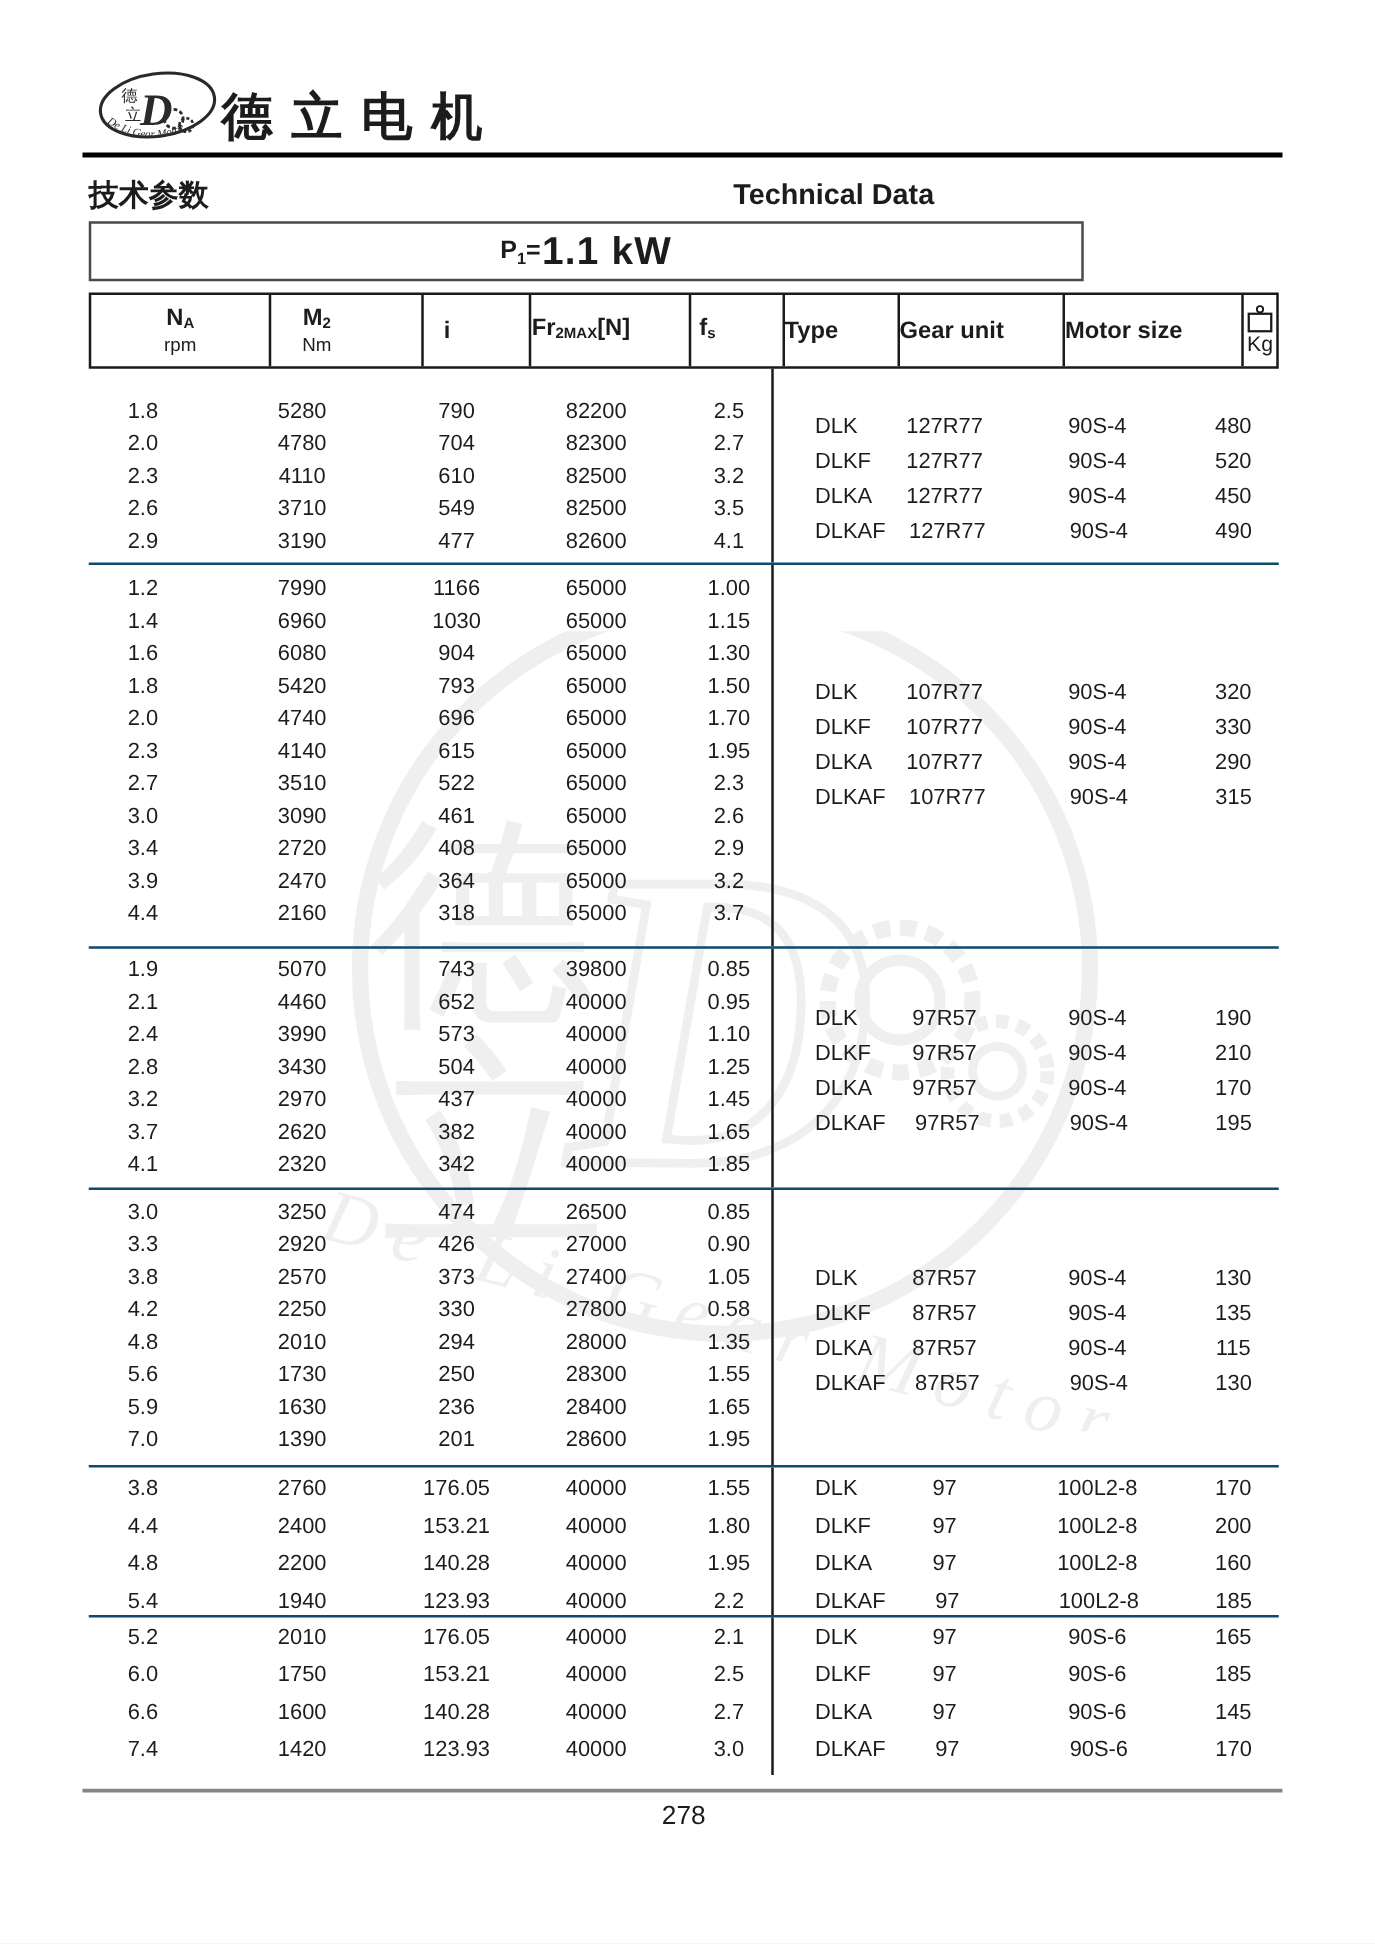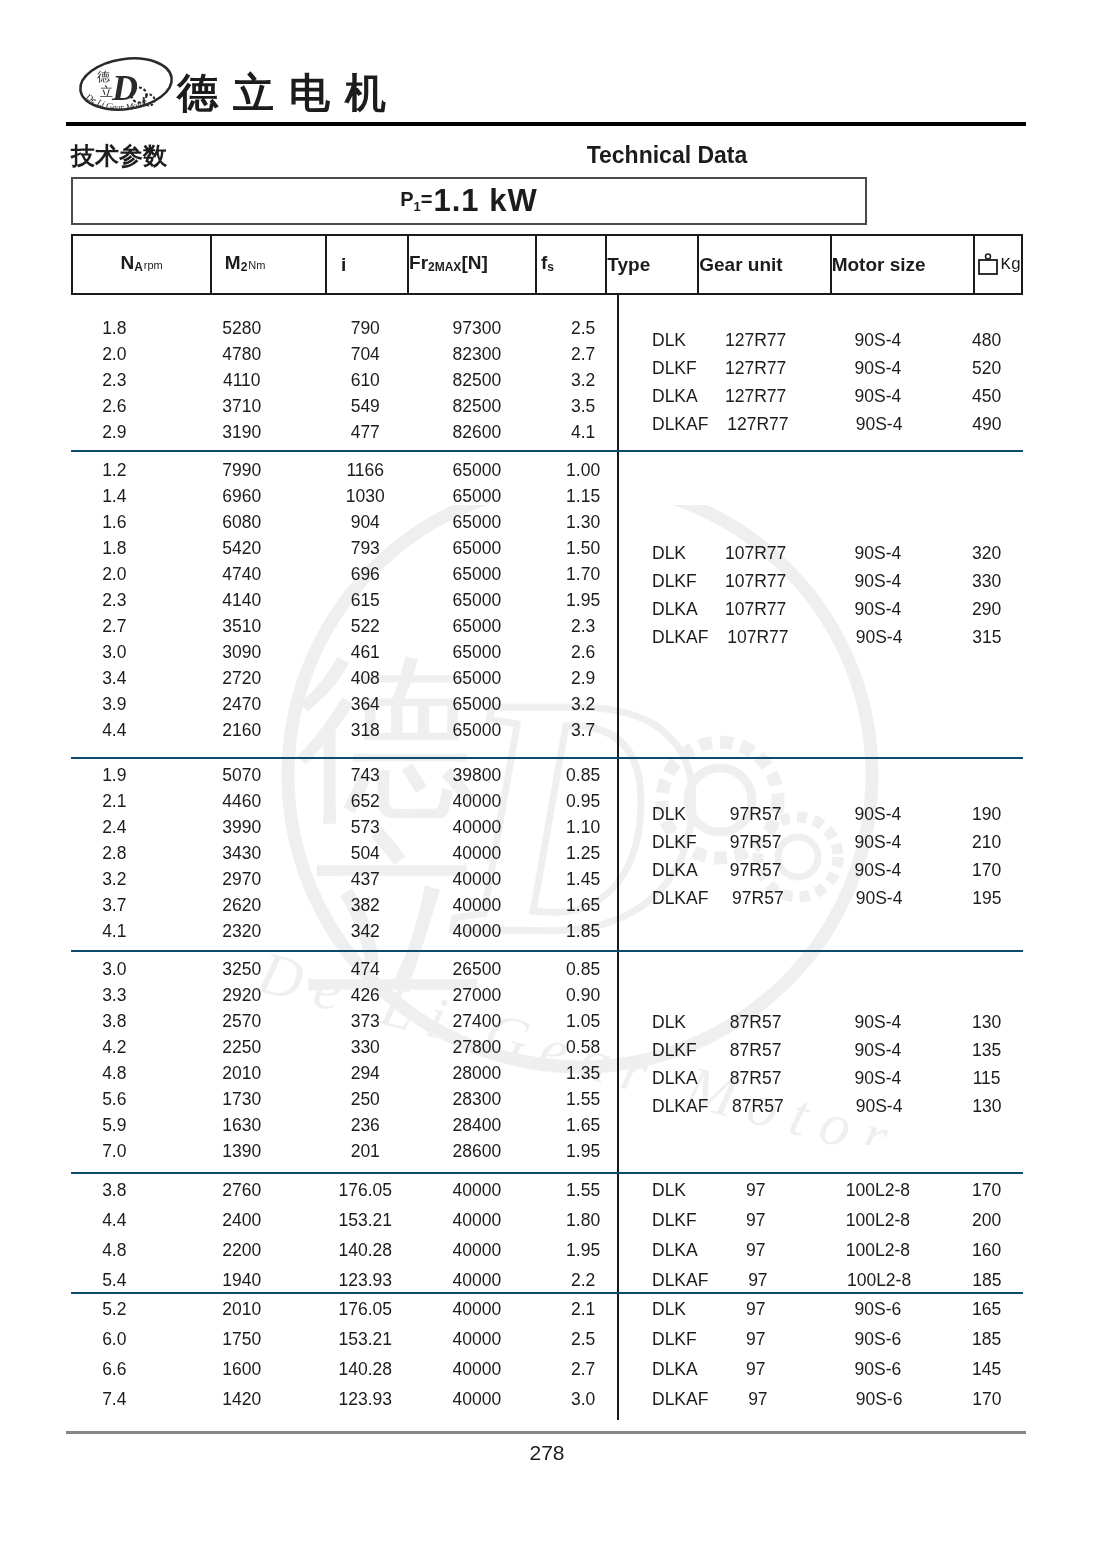--- a/index.html
+++ b/index.html
@@ -19,27 +19,27 @@
   .power-box{position:absolute;left:71px;top:177px;width:796px;height:48px;border:2px solid #4a4a4a;
              box-sizing:border-box;display:flex;align-items:center;justify-content:center;gap:1px;}
   .p-small{font-weight:bold;font-size:20px;}
   .p-small sub{font-size:13px;font-weight:bold;}
   .p-big{font-weight:bold;font-size:31px;letter-spacing:1px;}
 
   
   .thead{position:absolute;left:71px;top:234px;width:952px;height:61px;border:2.5px solid #1a1a1a;
          box-sizing:border-box;display:grid;
          grid-template-columns:110fr 140fr 100fr 110fr 86fr 87fr 100fr 145fr 73fr;}
-  .th{border-left:2px solid #1a1a1a;display:flex;flex-direction:row;align-items:center;
+  .th{border-left:2px solid #1a1a1a;display:flex;flex-direction:column;align-items:center;
       justify-content:center;gap:1px;margin-left:47px;}
   .th:first-child{border-left:none;}
   .h1{font-size:19px;font-weight:bold;line-height:20px;white-space:nowrap;}
   .h1 sub{font-size:12px;vertical-align:-2px;}
-  .h2{font-size:11px;line-height:16px;}
-  .th-kg{gap:0;font-family:Liberation Mono, monospace;}
+  .h2{font-size:15px;line-height:16px;}
+  .th-kg{gap:0;}
   .th-kg .h2kg{font-size:17px;line-height:18px;}
 
   
   .tbody{position:absolute;left:71px;top:295px;width:952px;}
   .block{position:relative;display:flex;box-sizing:border-box;}
   .block:not(:first-child){border-top:2px solid #0c4a6e;}
   .block-1{height:155px;} .block-2{height:307px;} .block-3{height:193px;}
   .block-4{height:222px;} .block-5{height:120px;} .block-6{height:128px;}
   .bleft{width:546px;box-sizing:border-box;}
   .bright{flex:1;border-left:2px solid #1a1a1a;box-sizing:border-box;}
@@ -139,21 +139,21 @@
     </div>
   </div>
 
   <div class="tbody">
       <section class="block block-1">
         <div class="bleft">
           <div class="drow">
             <span class="c col-na">1.8</span>
             <span class="c col-m2">5280</span>
             <span class="c col-i">790</span>
-            <span class="c col-fr">97300</span>
+            <span class="c col-fr">82200</span>
             <span class="c col-fs">2.5</span>
           </div>
           <div class="drow">
             <span class="c col-na">2.0</span>
             <span class="c col-m2">4780</span>
             <span class="c col-i">704</span>
             <span class="c col-fr">82300</span>
             <span class="c col-fs">2.7</span>
           </div>
           <div class="drow">

